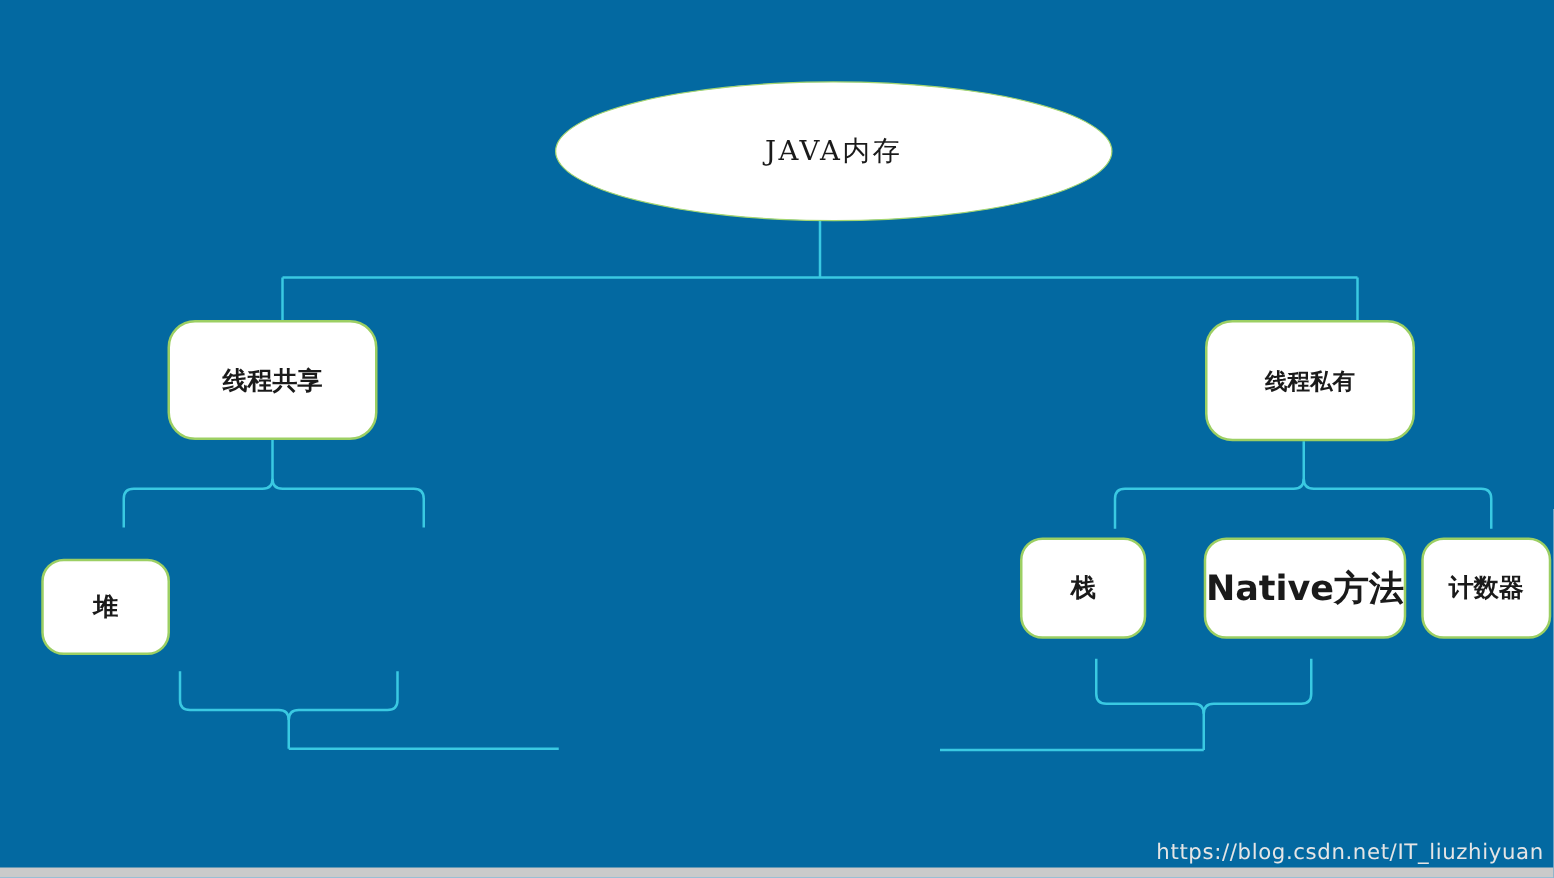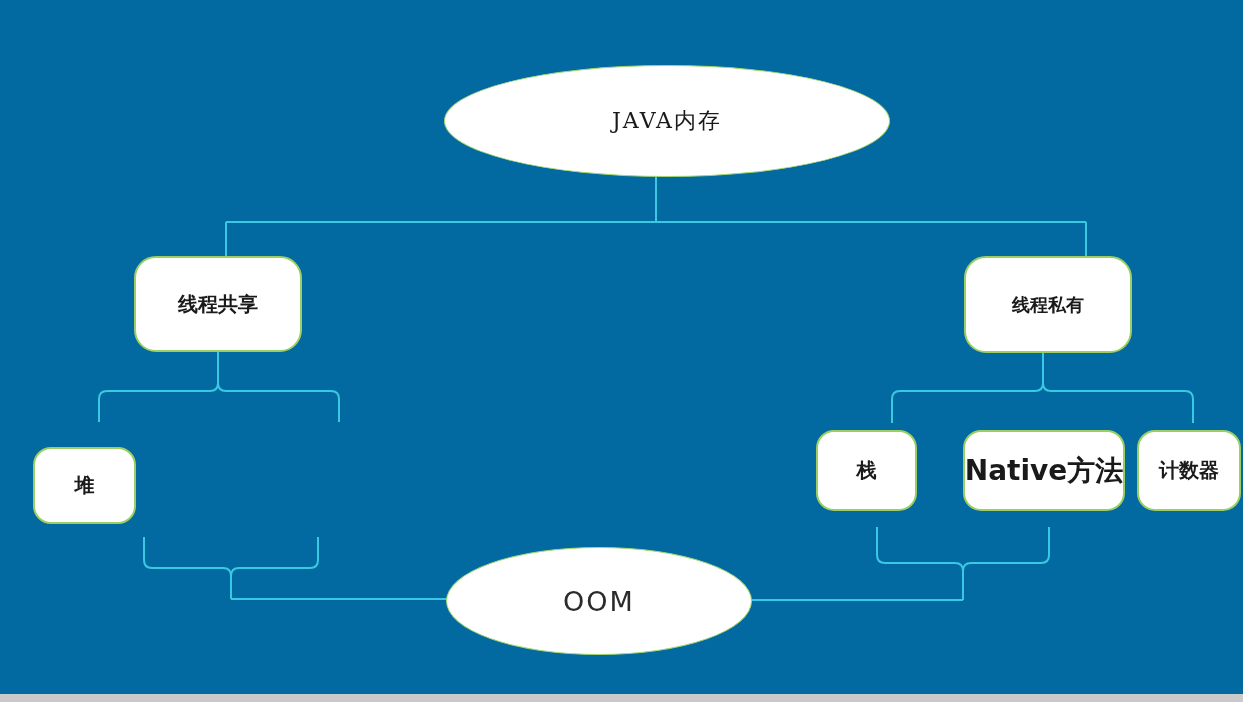--- a/index.html
+++ b/index.html
@@ -137,20 +137,18 @@
   </div>
 
   <div class="node rect" style="left:963px; top:430px; width:162px; height:81px;">
     <span class="label lbl-native">Native方法</span>
   </div>
 
   <div class="node rect" style="left:1137px; top:430px; width:104px; height:81px;">
     <span class="label lbl-child">计数器</span>
   </div>
 
-  <div class="node ellipse" style="left:446px; top:547px; width:306px; height:108px;">
-    <span class="label lbl-oom">OOM</span>
-  </div>
 
+  <div class="watermark">https://blog.csdn.net/IT_liuzhiyuan</div>
 
   <div class="hscrollbar"></div>
 
 </div>
 
 </body></html>

